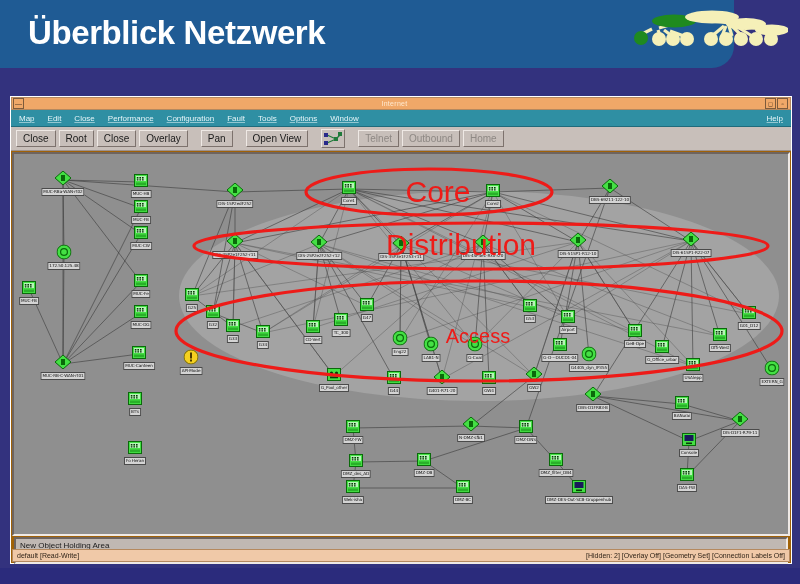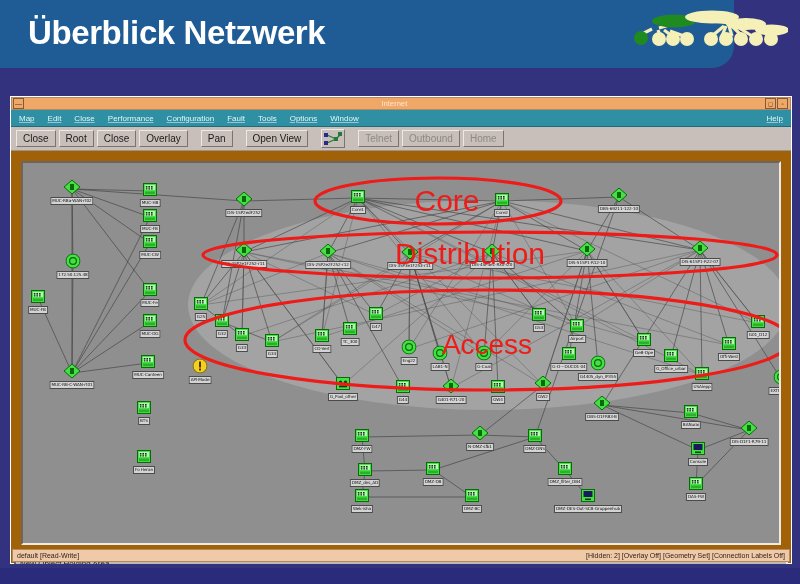--- a/index.html
+++ b/index.html
@@ -129,21 +129,21 @@
     width: 24px; height: 19px;
     background: #c8bfba;
     border: 1px solid;
     border-color: #efe9e5 #7d726d #7d726d #efe9e5;
     display: flex; align-items: center; justify-content: center;
   }
 
   
   .map-outer {
     position: relative;
-    margin: 10px;
+    margin: 1px;
     height: 384px;
     background: #8f8f8f;
     border: 2px solid;
     border-color: #6e645f #efe9e5 #efe9e5 #6e645f;
     overflow: hidden;
   }
   .map-canvas {
     position: absolute; inset: 0;
     background: #8f8f8f;
   }
@@ -1012,21 +1012,21 @@
             <div class="nlabel" style="left: 565px; top: 342px;">DMZ-DES-Out-SCB-Gruppenhub</div>
           </div>
         <div id="annot-layer">
             <svg width="772" height="380" style="position: absolute; left: 0px; top: 0px;">
               <ellipse cx="415" cy="38" rx="123" ry="23" fill="none" stroke="#ee1b18" stroke-width="3.2"></ellipse>
               <ellipse cx="467" cy="92" rx="287" ry="23" fill="none" stroke="#ee1b18" stroke-width="3.2"></ellipse>
               <ellipse cx="465" cy="177" rx="303" ry="50" fill="none" stroke="#ee1b18" stroke-width="3.2"></ellipse>
             </svg>
             <div class="annot" style="left: 424px; top: 38px; font-size: 30px; color: rgb(238, 27, 24);">Core</div>
             <div class="annot" style="left: 447px; top: 91px; font-size: 30px; color: rgb(238, 27, 24);">Distribution</div>
-            <div class="annot" style="left: 464px; top: 182px; font-size: 28px; color: rgb(238, 27, 24);">Access</div>
+            <div class="annot" style="left: 464px; top: 182px; font-size: 20px; color: rgb(238, 27, 24);">Access</div>
           </div>
       </div>
     </div>
 
     <div class="holding-area">
       <div class="holding-label">New Object Holding Area</div>
     </div>
 
     <div class="statusbar">
       <div>default [Read-Write]</div>

